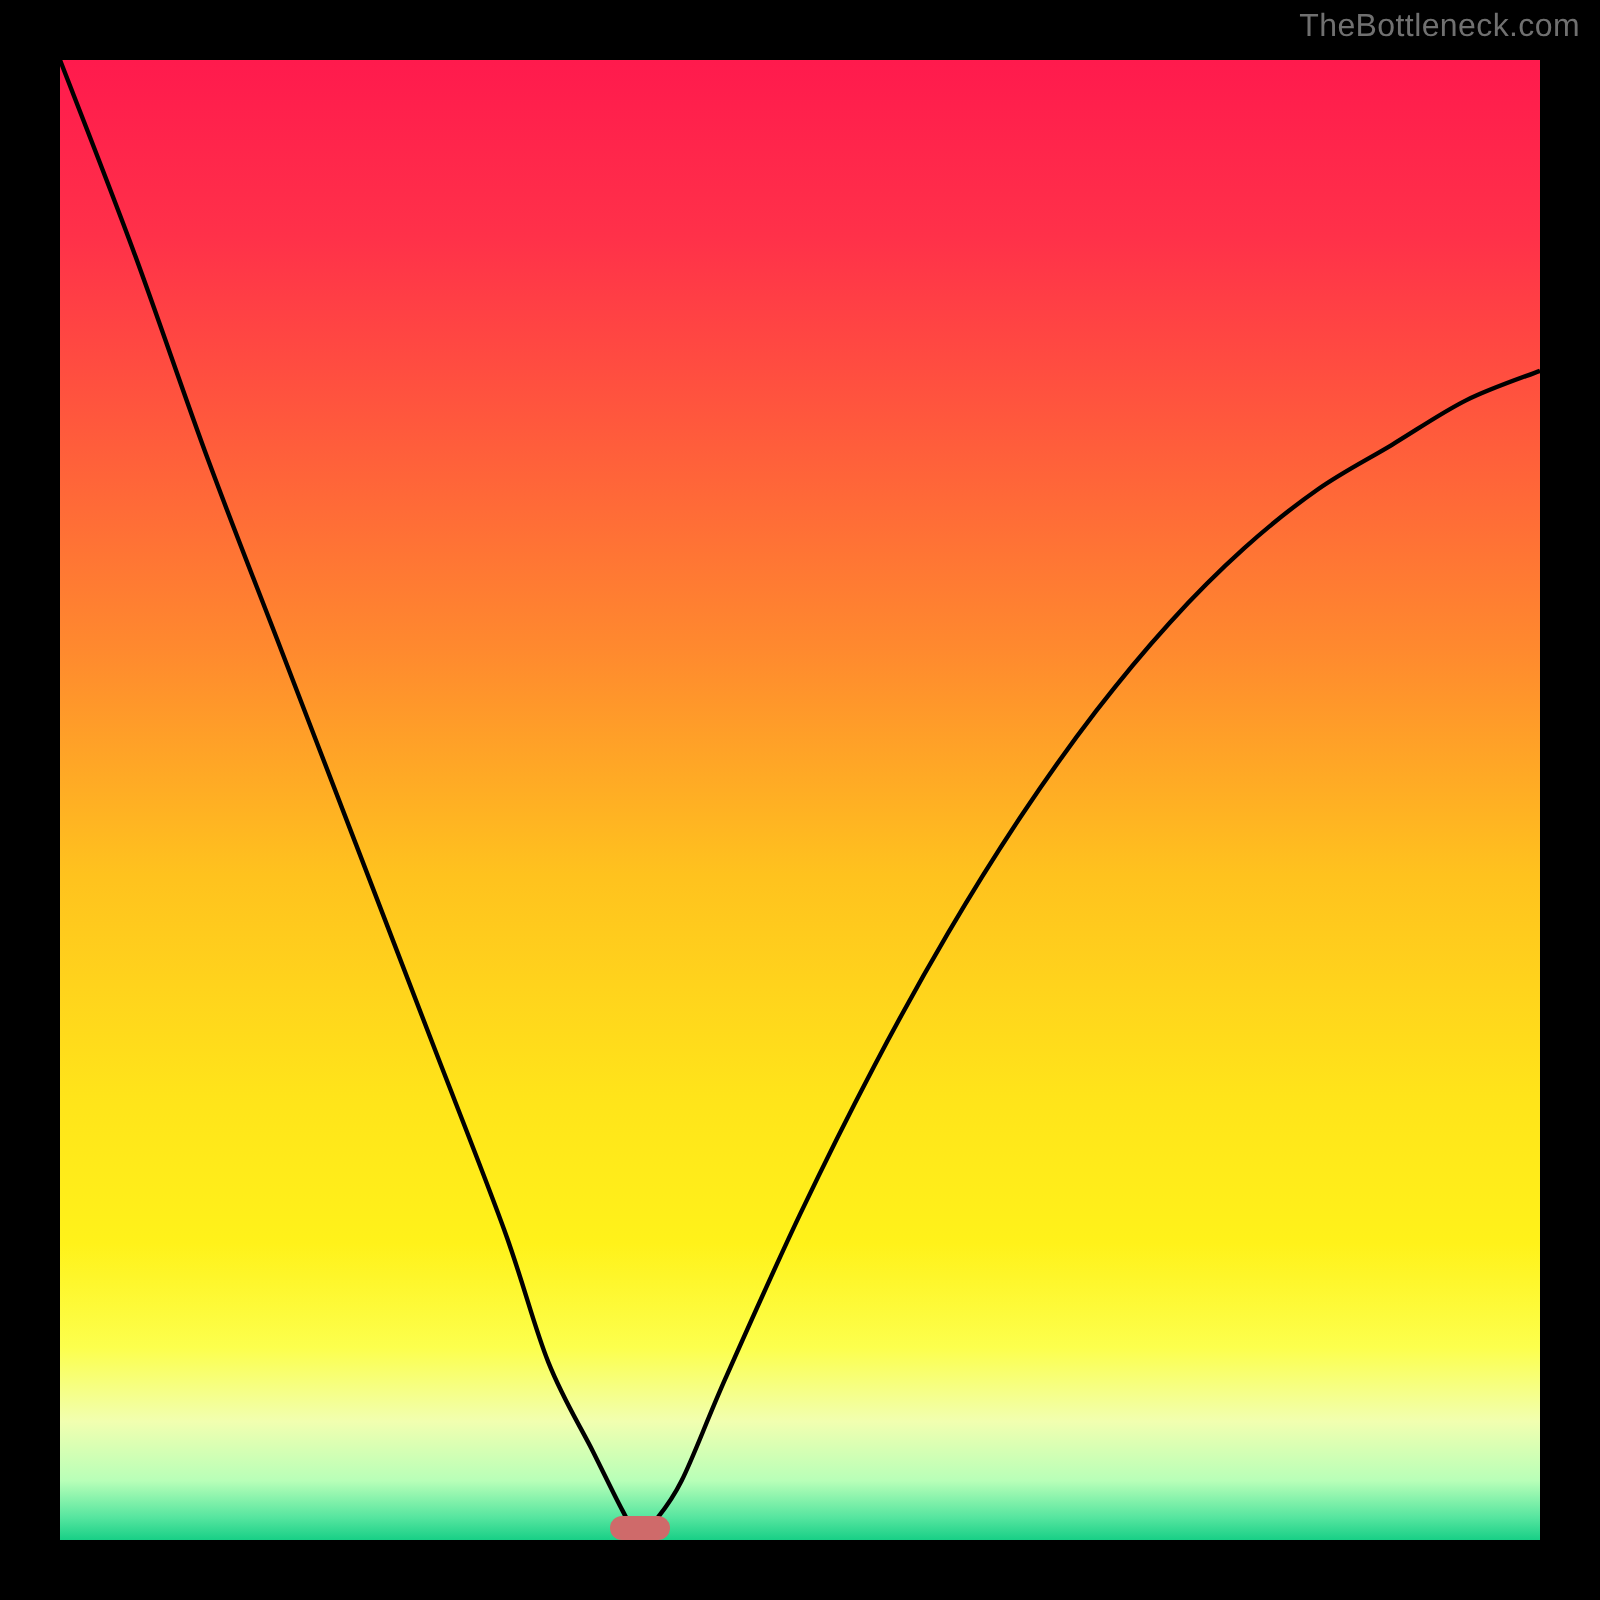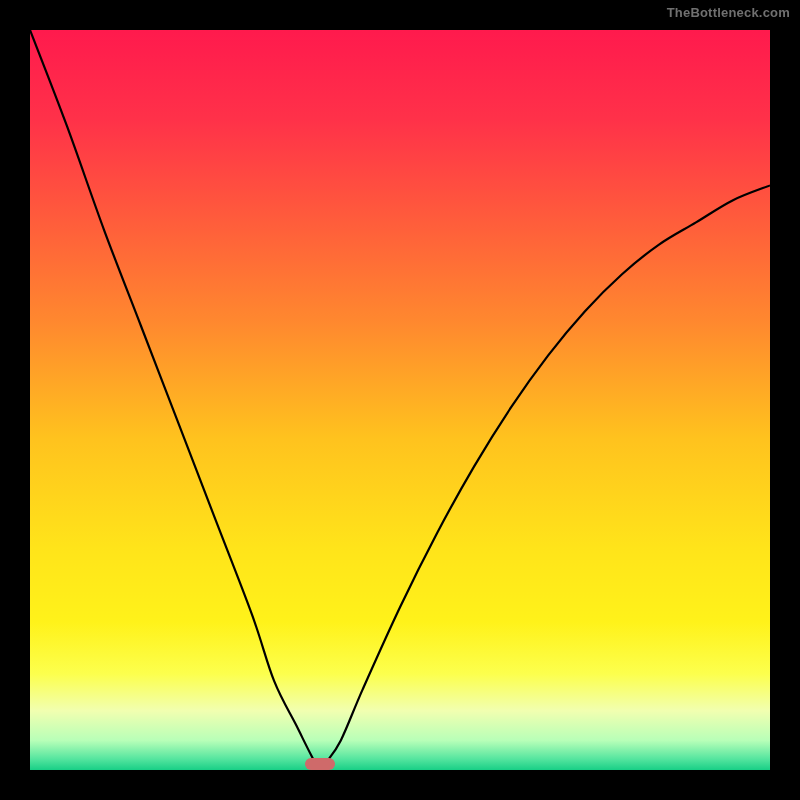--- a/index.html
+++ b/index.html
@@ -28,22 +28,22 @@
     position: absolute;
     left: 0; top: 0;
     width: 740px;
     height: 740px;
   }
   .watermark {
     position: absolute;
     top: 5px;
     right: 10px;
     color: #707070;
-    font-size: 13px;
-    font-weight: 700;
+    font-size: 16px;
+    font-weight: 400;
     letter-spacing: 0.2px;
     z-index: 10;
   }
   .marker {
     position: absolute;
     width: 30px;
     height: 12px;
     border-radius: 6px;
     background: #cf6a6a;
     transform: translate(-50%, -50%);

